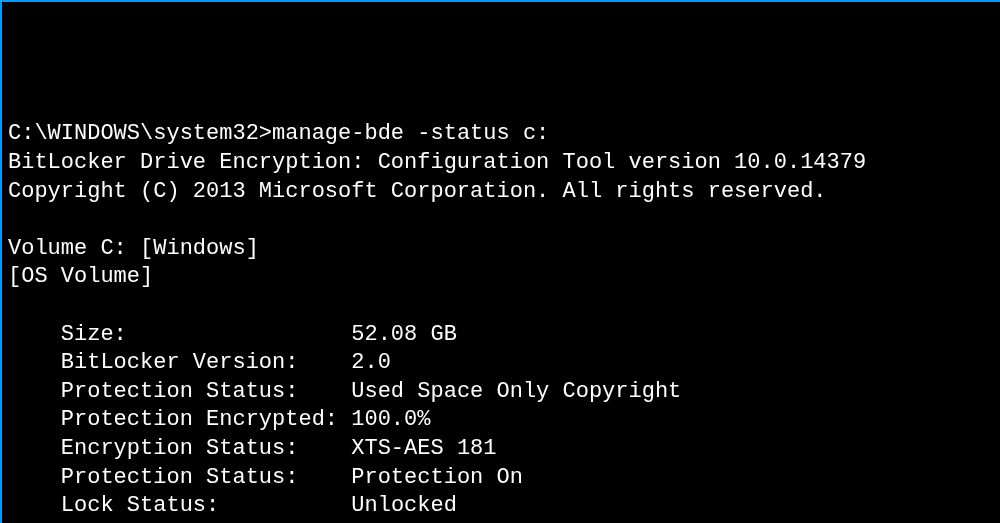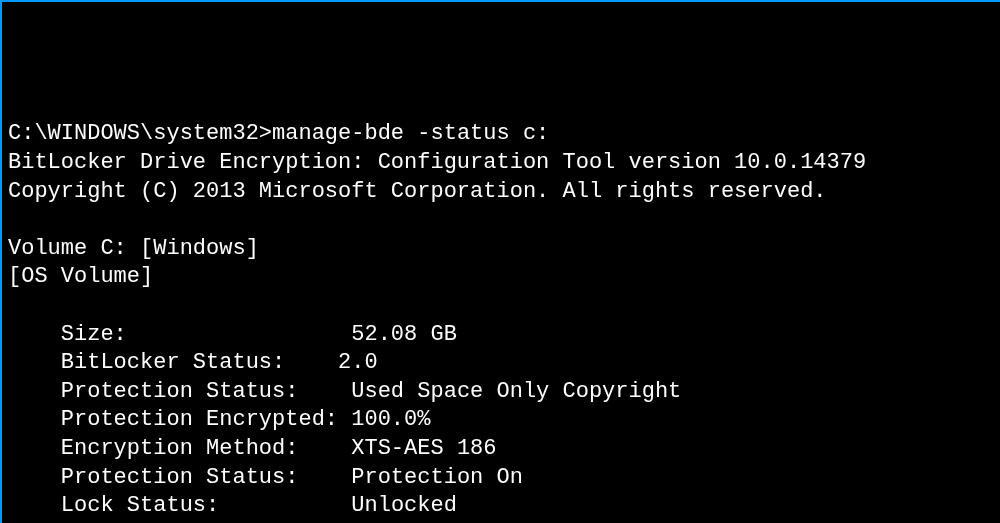--- a/index.html
+++ b/index.html
@@ -32,24 +32,24 @@
 
 
 <div class="terminal"><span>C:\WINDOWS\system32&gt;</span><span>manage-bde -status c:</span>
 <span>BitLocker Drive Encryption: Configuration Tool version 10.0.14379</span>
 <span>Copyright (C) 2013 Microsoft Corporation. All rights reserved.</span>
 
 <span>Volume C: [Windows]</span>
 <span>[OS Volume]</span>
 
     <span>Size:</span>                 <span>52.08 GB</span>
-    <span>BitLocker Status:</span>    <span>2.0</span>
+    <span>BitLocker Version:</span>    <span>2.0</span>
     <span>Protection Status:</span>    <span>Used Space Only Copyright</span>
     <span>Protection Encrypted:</span> <span>100.0%</span>
-    <span>Encryption Method:</span>    <span>XTS-AES 186</span>
+    <span>Encryption Status:</span>    <span>XTS-AES 181</span>
     <span>Protection Status:</span>    <span>Protection On</span>
     <span>Lock Status:</span>          <span>Unlocked</span>
     <span>Identification Field:</span> <span>Unknown</span>
     
         
         </div>
 
 
 
 

